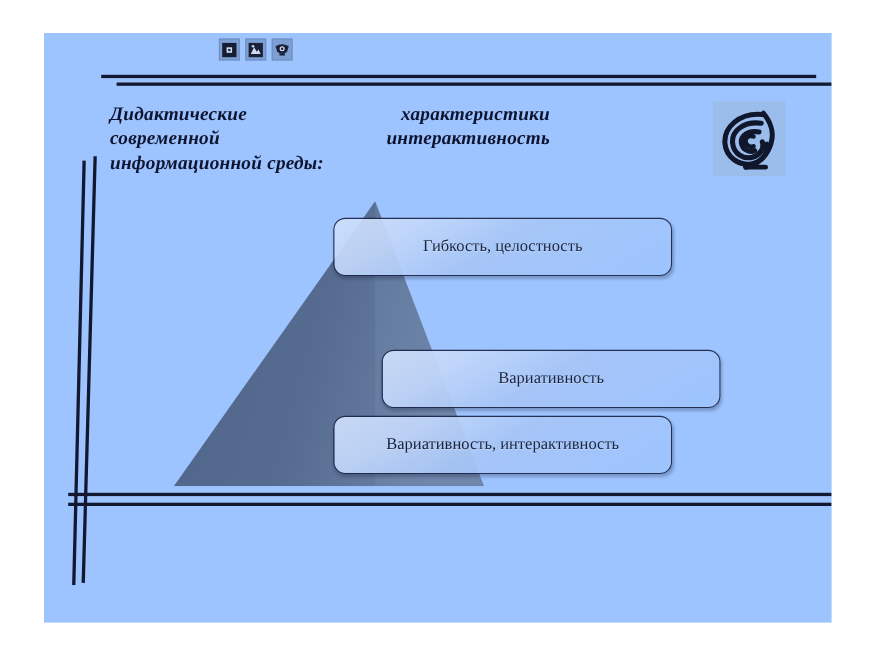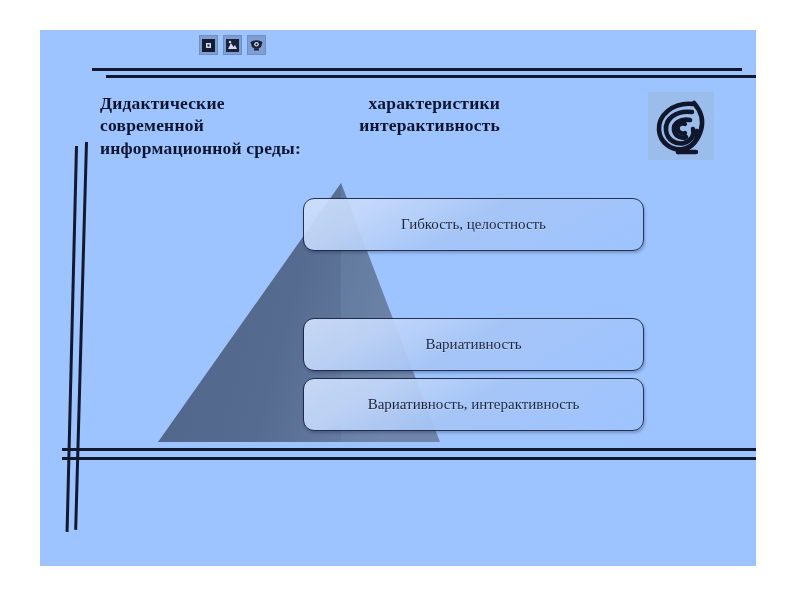--- a/index.html
+++ b/index.html
@@ -76,20 +76,21 @@
     position: absolute;
     left: 60px;
     top: 62px;
     width: 400px;
     font-size: 17.5px;
     font-weight: bold;
     line-height: 1.28;
     color: #0d1430;
     letter-spacing: 0.2px;
     text-align: justify;
+    font-style: italic;
   }
   #title .ln { display: block; }
   #title .just {
     display: block;
     text-align: justify;
     text-align-last: justify;
   }
 
   
   #logo {
@@ -111,41 +112,41 @@
     left: 118px;
     top: 153px;
     width: 282px;
     height: 259px;
   }
 
   
   .pbox {
     position: absolute;
     left: 263px;
-    width: 341px;
+    width: 308px;
     height: 53px;
     border: 1.6px solid #1b2647;
     border-radius: 11px;
     background: linear-gradient(150deg, #cfe0fb 0%, #c2d7fa 22%, #a7c6f7 48%, #9ec4ff 100%);
     box-shadow: 1px 2px 3px rgba(20,30,60,0.30);
     display: flex;
     align-items: center;
     justify-content: center;
     box-sizing: border-box;
     opacity: 0.93;
   }
   .pbox .lbl {
     font-size: 15px;
     color: #121a33;
     white-space: nowrap;
     text-shadow: 0 1px 0 rgba(255,255,255,0.35);
   }
   #pbox-0 { top: 168px; }
   #pbox-1 { top: 228px; }
-  #pbox-2 { top: 288px; }
+  #pbox-2 { top: 288px; margin-left: 44px; }
   #pbox-3 { top: 348px; }
 </style>
 </head>
 <body>
 
 <div id="slide">
 
   <div id="icon-strip">
     <span class="mini-icon">
       <svg width="15" height="15" viewBox="0 0 15 15">

